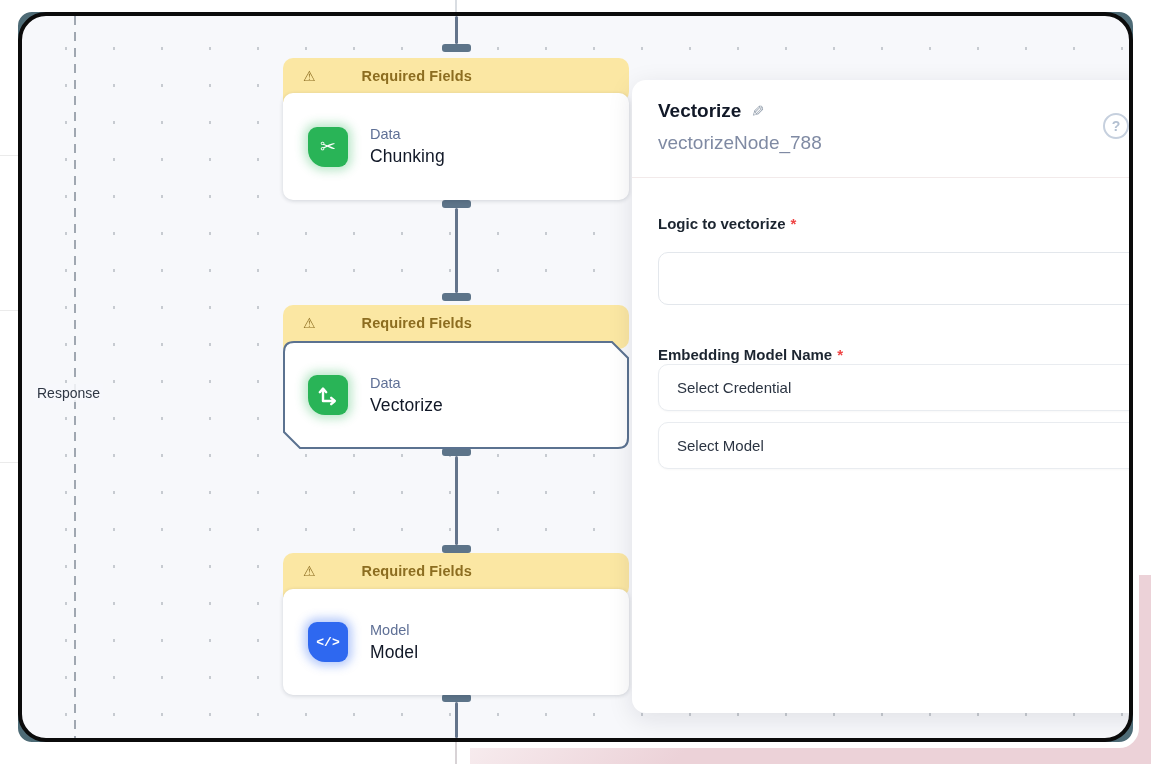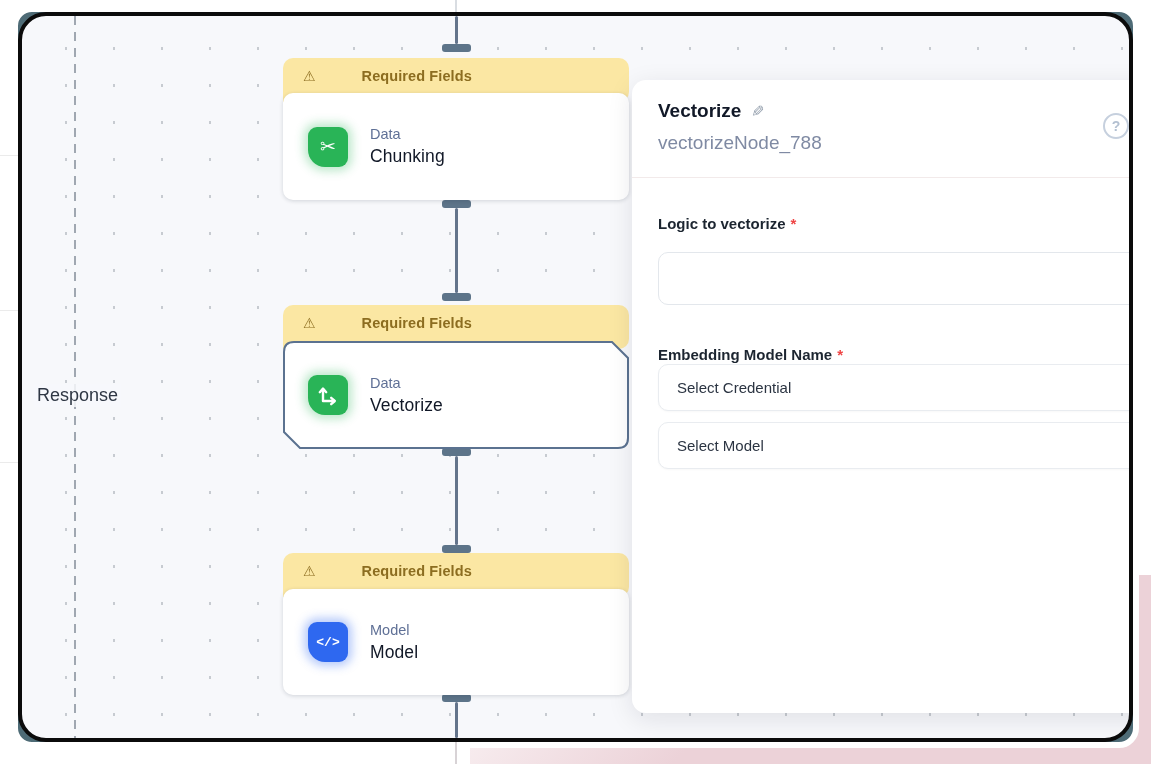--- a/index.html
+++ b/index.html
@@ -16,21 +16,21 @@
 
   
   .frame { position:absolute; left:18px; top:12px; width:1115px; height:730px;
     border:4px solid #0b0b0b; border-radius:28px; overflow:hidden;
     background-color:#f7f8fb;
     background-image:radial-gradient(circle, #c7cbd1 1.2px, rgba(0,0,0,0) 1.3px);
     background-size:48px 37px; background-position:20px 14px; }
 
   .dashed-line { position:absolute; left:52px; top:0; bottom:0; width:2px;
     background-image:repeating-linear-gradient(to bottom,#a0a7b1 0 9px, rgba(0,0,0,0) 9px 16px); }
-  .response-label { position:absolute; left:12px; top:368px; font-size:18px; color:#2f3744;
+  .response-label { position:absolute; left:12px; top:368px; font-size:14px; color:#2f3744;
     background:rgba(247,248,251,0.85); padding:1px 3px;text-align:right; }
 
   
   .edge { position:absolute; left:433px; width:3px; background:#64748b; border-radius:2px; }
   .handle { position:absolute; left:420px; width:29px; height:8px; border-radius:3px; background:#5d7489; }
 
   
   .node { position:absolute; left:261px; width:346px; }
   .banner { position:absolute; left:0; right:0; height:44px; background:#fbe7a3;
     border-radius:10px 10px 10px 0; display:flex; align-items:flex-start; padding:8px 0 0 20px; }

